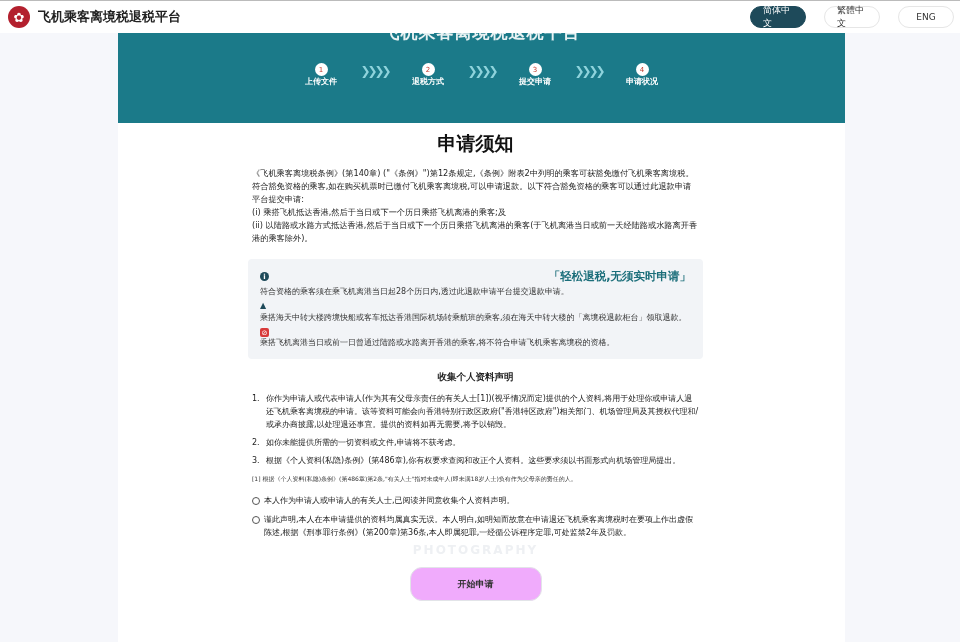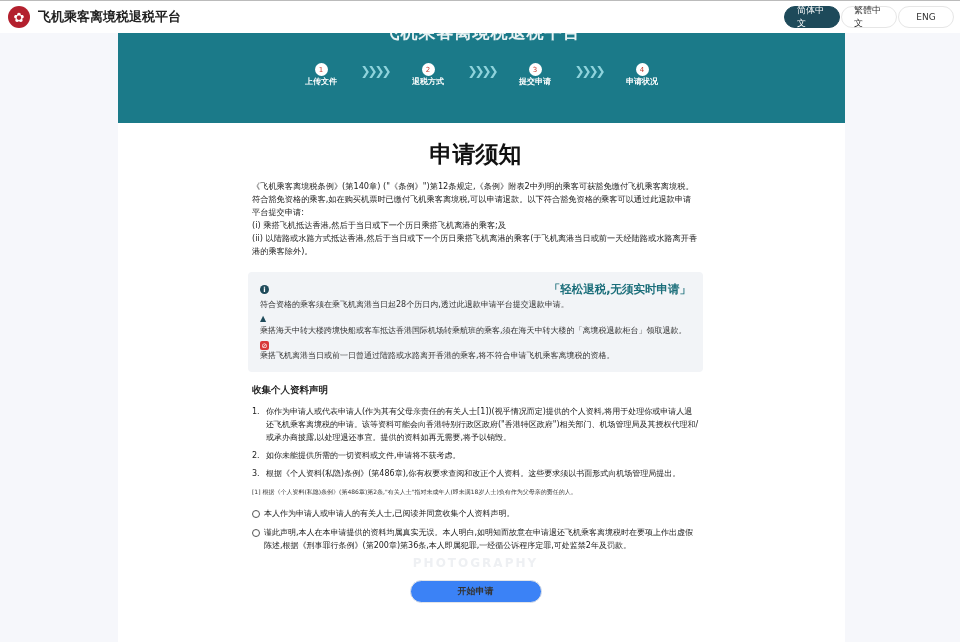--- a/index.html
+++ b/index.html
@@ -18,21 +18,21 @@
   }
   .logo {
     width: 22px; height: 22px; border-radius: 50%;
     background: #b3202e; margin-left: 8px;
     display: flex; align-items: center; justify-content: center;
     color: #fff; font-size: 13px; line-height: 1;
   }
   .app-title {
     margin-left: 8px; font-size: 13px; font-weight: bold; color: #222;
   }
-  .lang-group { margin-left: auto; display: flex; gap: 1px; margin-right: 6px; }
+  .lang-group { margin-left: auto; display: flex; gap: 18px; margin-right: 6px; }
   .lang-btn {
     height: 22px; padding: 0 12px; border-radius: 11px;
     font-size: 9px; display: flex; align-items: center; justify-content: center;
     border: 1px solid #e6e6e6; background: #fff; color: #333;
   }
   .lang-btn.active { background: #1e4a5a; color: #fff; border-color: #1e4a5a; width: 56px; }
   .lang-btn.trad { width: 56px; }
   .lang-btn.eng { width: 56px; }
 
   .panel {
@@ -57,21 +57,21 @@
     color: #c0392b; font-size: 7px; display: flex; align-items: center; justify-content: center;
   }
   .step-label { color: #fff; font-size: 8px; margin-top: 0; font-weight: bold; }
   .chev {
     width: 47px; color: #8fd3dc; font-size: 12px; text-align: center; margin-top: 1px;
     letter-spacing: -3px;
   }
 
   .content { padding: 0 146px 0 134px; }
   .page-title {
-    text-align: center; font-size: 23px; font-weight: bold; margin-top: 16px; color: #111;
+    text-align: center; font-size: 19px; font-weight: bold; margin-top: 8px; color: #111;
   }
   .intro {
     margin-top: 10px; font-size: 8.2px; line-height: 13px; color: #222;
   }
   .notice {
     margin: 14px -4px 0 -4px; background: #f2f4f7; border-radius: 4px;
     padding: 10px 12px 10px 12px; font-size: 8px; color: #333;
   }
   .notice-head { display: flex; align-items: center; }
   .info-icon {
@@ -82,39 +82,39 @@
     flex: 1; text-align: right; color: #1b6e7a; font-size: 11.5px; font-weight: bold;
   }
   .notice-line { display: flex; margin-top: 2px; line-height: 12px; flex-direction: column; }
   .notice-ico { width: 13px; flex: none; font-size: 8px; }
   .ico-bell { color: #1e4a5a; }
   .ico-ban {
     width: 9px; height: 9px; background: #d83a3a; color: #fff; border-radius: 2px;
     font-size: 7px; display: flex; align-items: center; justify-content: center; margin-right: 4px; margin-top: 2px;
   }
   .pics-title {
-    margin-top: 12px; font-size: 9.5px; font-weight: bold; color: #222;
+    margin-top: 12px; text-align: center; font-size: 9.5px; font-weight: bold; color: #222;
   }
   .pics-list { margin-top: 8px; font-size: 8px; line-height: 13px; color: #222; }
   .pics-item { display: flex; margin-bottom: 5px; }
   .pics-num { width: 14px; flex: none; }
   .footnote { font-size: 6px; color: #333; margin-top: 8px; }
   .checks { margin-top: 10px; font-size: 8px; line-height: 13px; color: #222; }
   .check-row { display: flex; margin-bottom: 6px; }
   .radio {
     width: 8px; height: 8px; border: 1px solid #555; border-radius: 50%;
     flex: none; margin-top: 2.5px; margin-right: 4px;
   }
   .watermark {
     text-align: center; color: #eef0f3; font-size: 12px; font-weight: bold; letter-spacing: 2px;
     margin-top: -2px;
   }
   .start-btn {
-    display: block; margin: 10px auto 0 auto; width: 132px; height: 23px; border-radius: 12px;
-    background: #3b82f6; border: 1px solid #e2e4e8; color: #333; font-size: 9px; font-weight: bold;
+    display: block; margin: 10px auto 0 auto; width: 132px; height: 34px; border-radius: 12px;
+    background: #f0abfc; border: 1px solid #e2e4e8; color: #333; font-size: 9px; font-weight: bold;
     font-family: "DejaVu Sans", sans-serif;
   }
 </style>
 </head>
 <body>
 
 <div class="topbar">
   <div class="logo">✿</div>
   <div class="app-title">飞机乘客离境税退税平台</div>
   <div class="lang-group">

